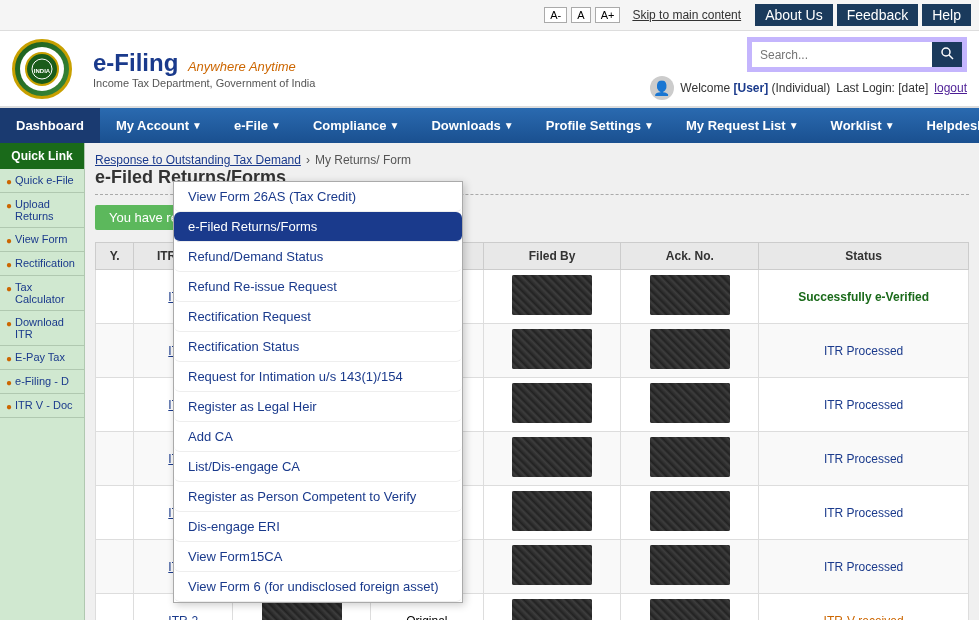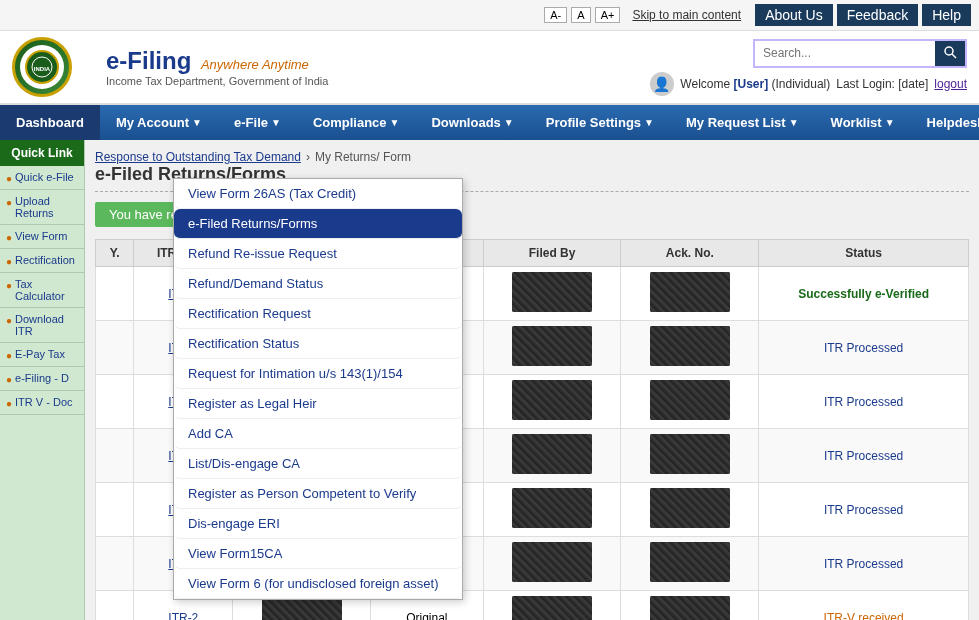--- a/index.html
+++ b/index.html
@@ -45,21 +45,21 @@
       background: #fff;
       display: flex;
       align-items: center;
       padding: 6px 12px;
       border-bottom: 2px solid #ddd;
       position: relative;
     }
     .logo-area {
       display: flex;
       align-items: center;
-      gap: 26px;
+      gap: 13px;
       flex: 0 0 auto;
     }
     .logo-circle {
       width: 60px;
       height: 60px;
       border-radius: 50%;
       background: linear-gradient(135deg, #1a5c1a, #3a8a3a);
       display: flex;
       align-items: center;
       justify-content: center;
@@ -84,21 +84,21 @@
     .header-right {
       margin-left: auto;
       display: flex;
       flex-direction: column;
       align-items: flex-end;
       gap: 4px;
     }
     .search-bar {
       display: flex;
       align-items: center;
-      border: 2px solid #c4b5fd;
+      border: 5px solid #c4b5fd;
       background: #fff;
     }
     .search-input {
       border: none;
       outline: none;
       padding: 4px 8px;
       width: 180px;
       font-size: 12px;
       color: #999;
     }
@@ -427,22 +427,22 @@
       <span>ITR V - Doc</span>
     </div>
   </div>
 
   <div class="main-content">
 
     
     <div class="dropdown-overlay">
       <div class="dropdown-item">View Form 26AS (Tax Credit)</div>
       <div class="dropdown-item selected">e-Filed Returns/Forms</div>
+      <div class="dropdown-item">Refund/Demand Status</div>
       <div class="dropdown-item">Refund Re-issue Request</div>
-      <div class="dropdown-item">Refund/Demand Status</div>
       <div class="dropdown-item">Rectification Request</div>
       <div class="dropdown-item">Rectification Status</div>
       <div class="dropdown-item">Request for Intimation u/s 143(1)/154</div>
       <div class="dropdown-item">Register as Legal Heir</div>
       <div class="dropdown-item" data:interactable="true">Add CA</div>
       <div class="dropdown-item">List/Dis-engage CA</div>
       <div class="dropdown-item">Register as Person Competent to Verify</div>
       <div class="dropdown-item">Dis-engage ERI</div>
       <div class="dropdown-item">View Form15CA</div>
       <div class="dropdown-item">View Form 6 (for undisclosed foreign asset)</div>

